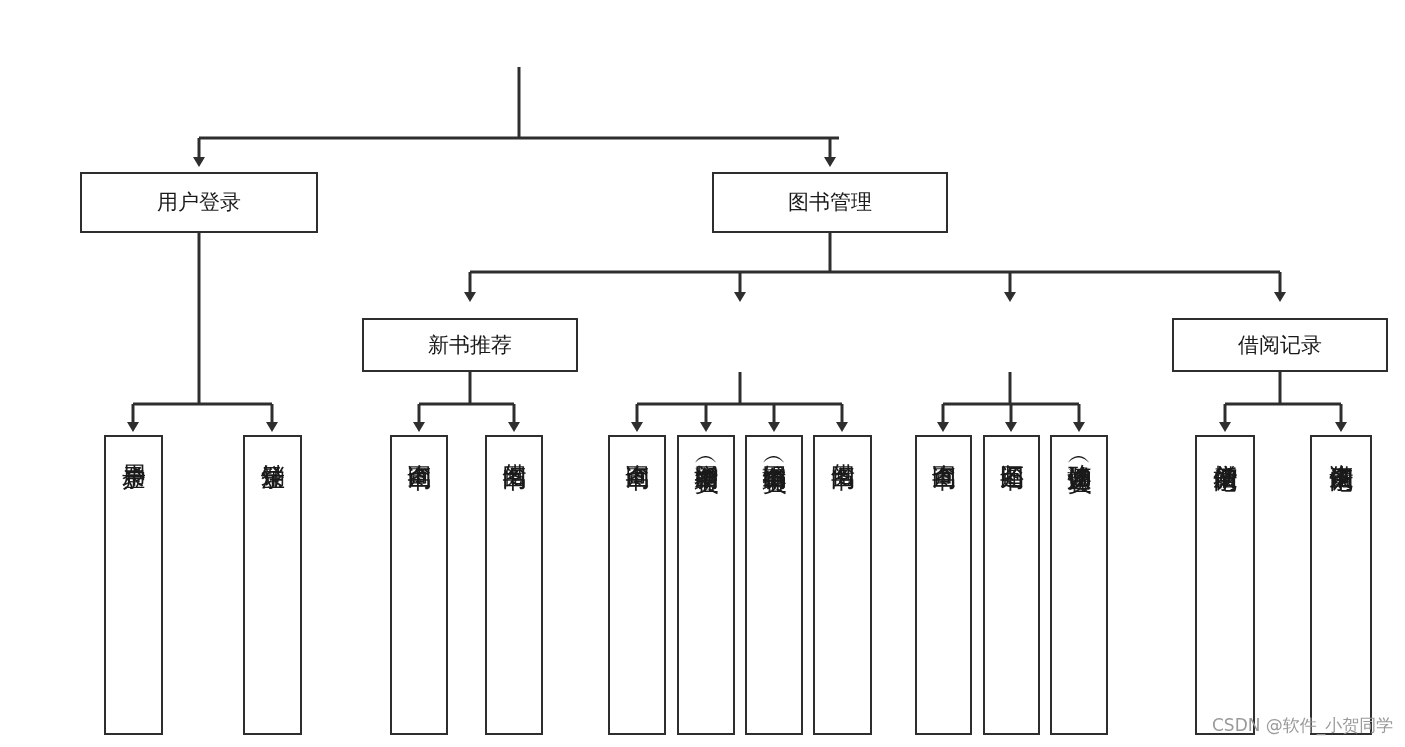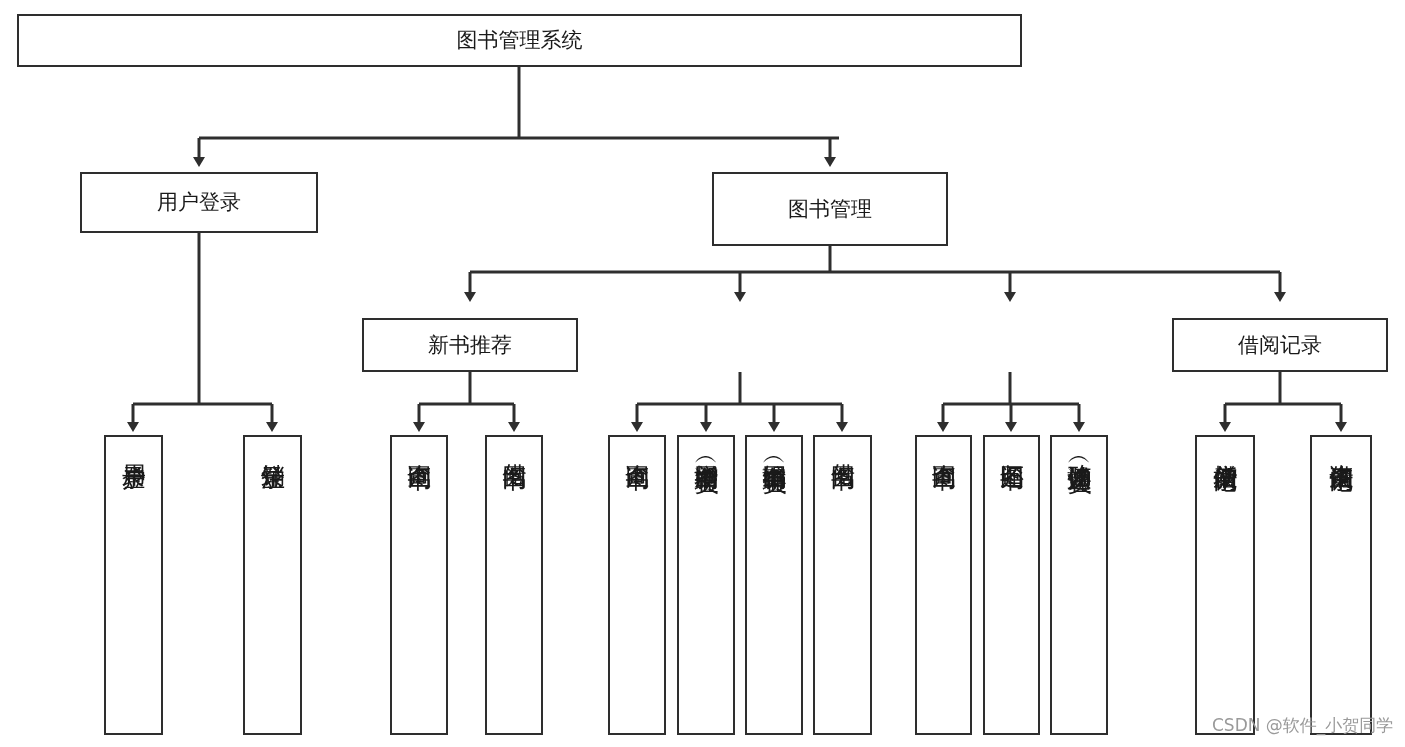--- a/index.html
+++ b/index.html
@@ -126,28 +126,25 @@
     </g>
 
     <g stroke="#2e2e2e" stroke-width="3" fill="none">
       <path d="M1280,372 L1280,404"></path>
       <path d="M1225,404 L1341,404"></path>
       <path d="M1225,404 L1225,423" marker-end="url(#arrow)"></path>
       <path d="M1341,404 L1341,423" marker-end="url(#arrow)"></path>
     </g>
   </svg>
 
-  <div class="node horiz" id="n-root" style="left: 17px; top: 14px; width: 1005px; height: 53px;">
-    <span class="lbl">图书管理系统</span>
-  </div>
 
   <div class="node horiz" id="n-l2-0" style="left: 80px; top: 172px; width: 238px; height: 61px;">
     <span class="lbl">用户登录</span>
   </div>
-  <div class="node horiz" id="n-l2-1" style="left: 712px; top: 172px; width: 236px; height: 74px;">
+  <div class="node horiz" id="n-l2-1" style="left: 712px; top: 172px; width: 236px; height: 61px;">
     <span class="lbl">图书管理</span>
   </div>
 
   <div class="node horiz" id="n-l3-0" style="left: 362px; top: 318px; width: 216px; height: 54px;">
     <span class="lbl">新书推荐</span>
   </div>
   <div class="node horiz" id="n-l3-3" style="left: 1172px; top: 318px; width: 216px; height: 54px;">
     <span class="lbl">借阅记录</span>
   </div>
 

